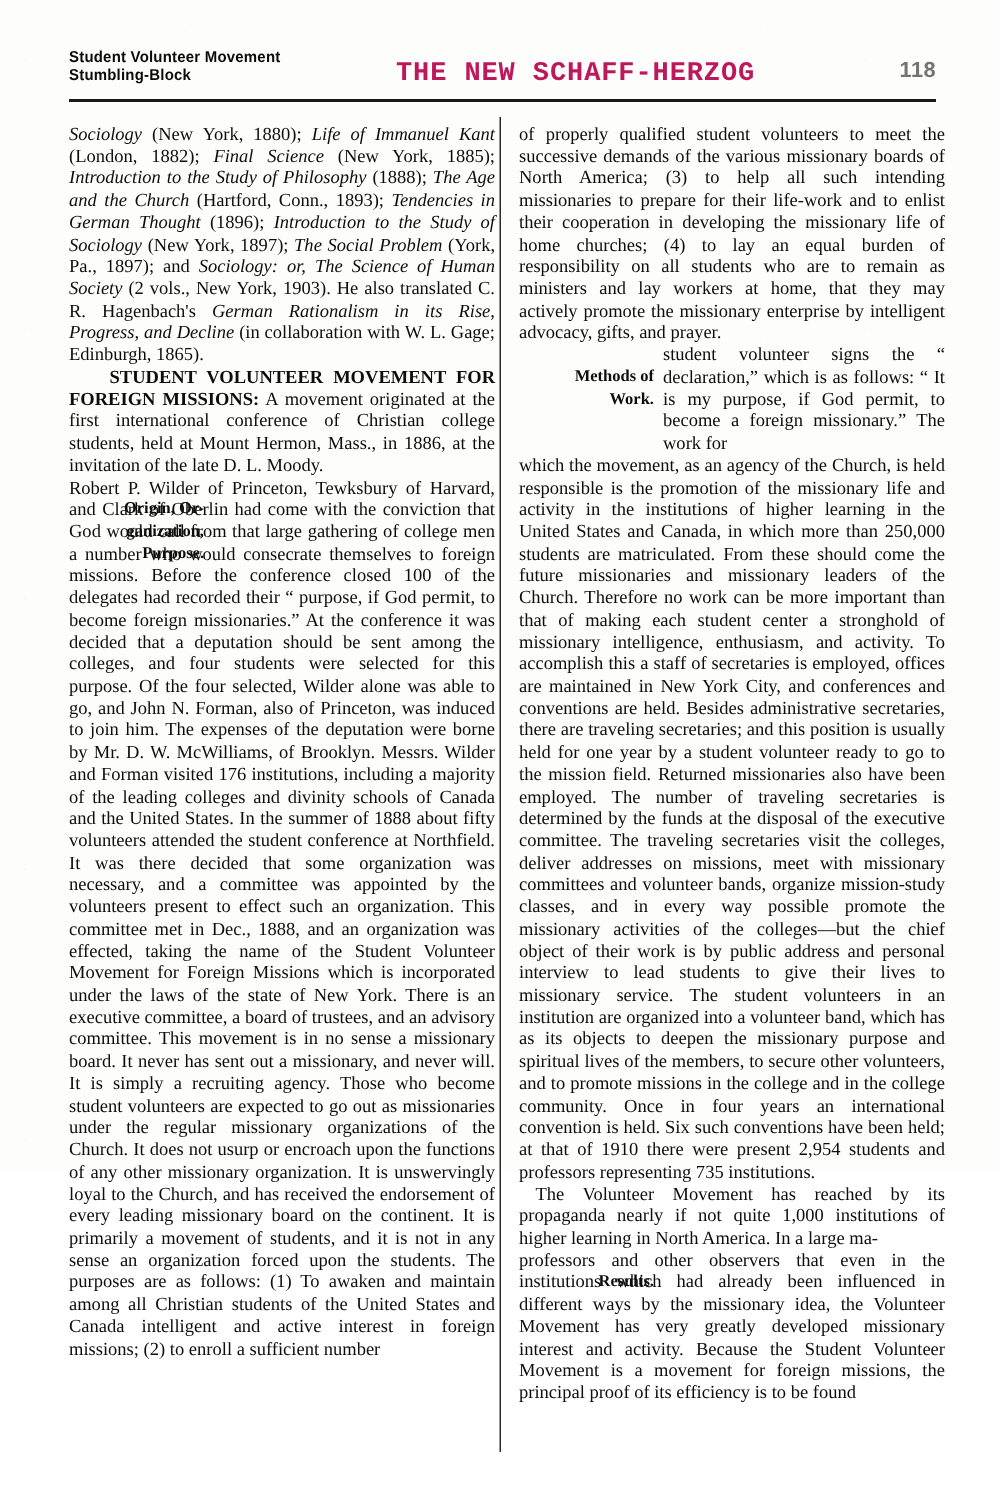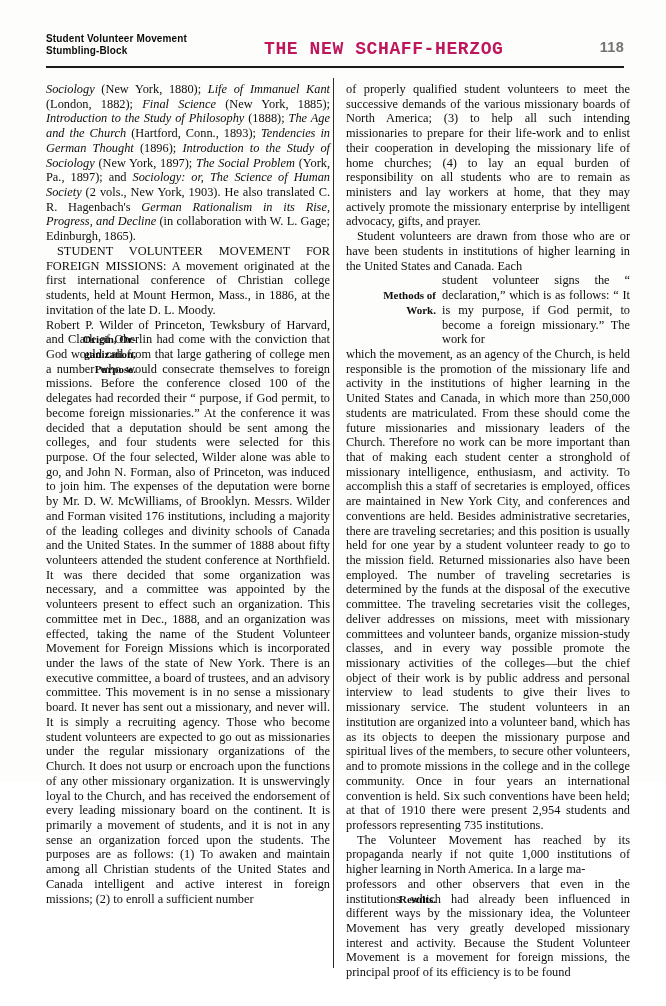--- a/index.html
+++ b/index.html
@@ -99,21 +99,22 @@
   .col-right { left: 346px; }
 
   .col p {
     margin: 0;
     text-indent: 11px;
   }
   .col p.cont { text-indent: 0; }
   .col p.noind { text-indent: 0; }
   .col i, .col em { font-style: italic; }
   .sc-head {
-    font-weight: normal;
+    font-weight: bold;
+    margin-left: 16px;
   }
 
   
   .noteblock {
     position: relative;
   }
   .noteblock .note {
     position: absolute;
     left: 0;
     width: 96px;
@@ -176,21 +177,20 @@
       </div>
     </div>
 
     <p class="cont">Robert P. Wilder of Princeton, Tewksbury of Harvard, and Clark of Oberlin had come with the conviction that God would call from that large gathering of college men a number who would consecrate themselves to foreign missions. Before the conference closed 100 of the delegates had recorded their “ purpose, if God permit, to become foreign missionaries.” At the conference it was decided that a deputation should be sent among the colleges, and four students were selected for this purpose. Of the four selected, Wilder alone was able to go, and John N. Forman, also of Princeton, was induced to join him. The expenses of the deputation were borne by Mr. D. W. McWilliams, of Brooklyn. Messrs. Wilder and Forman visited 176 institutions, including a majority of the leading colleges and divinity schools of Canada and the United States. In the summer of 1888 about fifty volunteers attended the student conference at Northfield. It was there decided that some organization was necessary, and a committee was appointed by the volunteers present to effect such an organization. This committee met in Dec., 1888, and an organization was effected, taking the name of the Student Volunteer Movement for Foreign Missions which is incorporated under the laws of the state of New York. There is an executive committee, a board of trustees, and an advisory committee. This movement is in no sense a missionary board. It never has sent out a missionary, and never will. It is simply a recruiting agency. Those who become student volunteers are expected to go out as missionaries under the regular missionary organizations of the Church. It does not usurp or encroach upon the functions of any other missionary organization. It is unswervingly loyal to the Church, and has received the endorsement of every leading missionary board on the continent. It is primarily a movement of students, and it is not in any sense an organization forced upon the students. The purposes are as follows: (1) To awaken and maintain among all Christian students of the United States and Canada intelligent and active interest in foreign missions; (2) to enroll a sufficient number</p>
   </div>
 
   <div class="col col-right">
 
     <p class="noind">of properly qualified student volunteers to meet the successive demands of the various missionary boards of North America; (3) to help all such intending missionaries to prepare for their life-work and to enlist their cooperation in developing the missionary life of home churches; (4) to lay an equal burden of responsibility on all students who are to remain as ministers and lay workers at home, that they may actively promote the missionary enterprise by intelligent advocacy, gifts, and prayer.</p>
 
-    <p>Student volunteers are drawn from those who are or have been students in institutions of higher learning in the United States and Canada. Each</p>
 
     <div class="noteblock">
       <div class="note" style="top: 14.72px;">
         <span class="note-line">Methods of</span>
         <span class="note-line">Work.</span>
       </div>
       <div class="notebody">
         <p>student volunteer signs the “ declaration,” which is as follows: “ It is my purpose, if God permit, to become a foreign missionary.” The work for</p>
       </div>
     </div>

